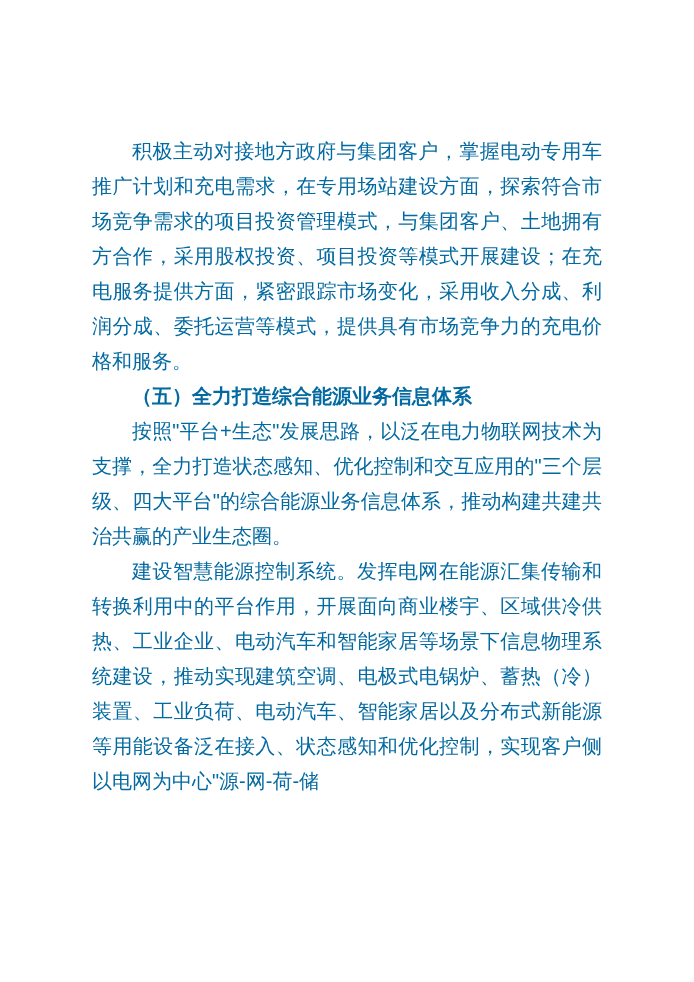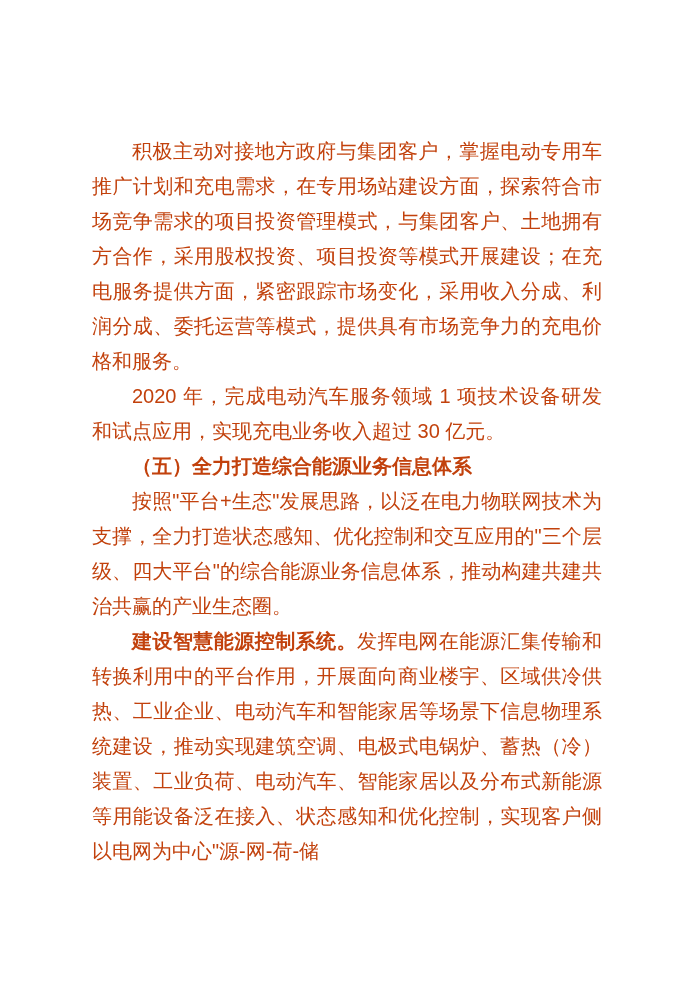--- a/index.html
+++ b/index.html
@@ -14,45 +14,44 @@
   }
   .page {
     box-sizing: border-box;
     width: 694px;
     height: 982px;
     padding: 134px 92px 0 92px;
     background: #ffffff;
     font-family: "Liberation Sans", "DejaVu Sans", sans-serif;
     font-size: 20px;
     line-height: 35px;
-    color: #c2410c;
+    color: #0369a1;
     text-align: justify;
     text-justify: inter-ideograph;
     overflow: hidden;
   }
   .page p {
     margin: 0;
     padding: 0;
     text-indent: 2em;
     word-break: break-all;
   }
   .heading-para {
     font-weight: bold;
   }
   .bold-lead {
-    font-weight: bold;
+    font-weight: normal;
   }
 </style>
 </head>
 <body>
 
 <div class="page">
   <p class="body-para">积极主动对接地方政府与集团客户，掌握电动专用车推广计划和充电需求，在专用场站建设方面，探索符合市场竞争需求的项目投资管理模式，与集团客户、土地拥有方合作，采用股权投资、项目投资等模式开展建设；在充电服务提供方面，紧密跟踪市场变化，采用收入分成、利润分成、委托运营等模式，提供具有市场竞争力的充电价格和服务。</p>
 
 
-  <p class="body-para">2020 年，完成电动汽车服务领域 1 项技术设备研发和试点应用，实现充电业务收入超过 30 亿元。</p>
 
   <p class="heading-para">（五）全力打造综合能源业务信息体系</p>
 
   <p class="body-para">按照"平台+生态"发展思路，以泛在电力物联网技术为支撑，全力打造状态感知、优化控制和交互应用的"三个层级、四大平台"的综合能源业务信息体系，推动构建共建共治共赢的产业生态圈。</p>
 
   <p class="body-para"><span class="bold-lead">建设智慧能源控制系统。</span><span>发挥电网在能源汇集传输和转换利用中的平台作用，开展面向商业楼宇、区域供冷供热、工业企业、电动汽车和智能家居等场景下信息物理系统建设，推动实现建筑空调、电极式电锅炉、蓄热（冷）装置、工业负荷、电动汽车、智能家居以及分布式新能源等用能设备泛在接入、状态感知和优化控制，实现客户侧以电网为中心"源-网-荷-储</span></p>
 </div>
 
 </body></html>

